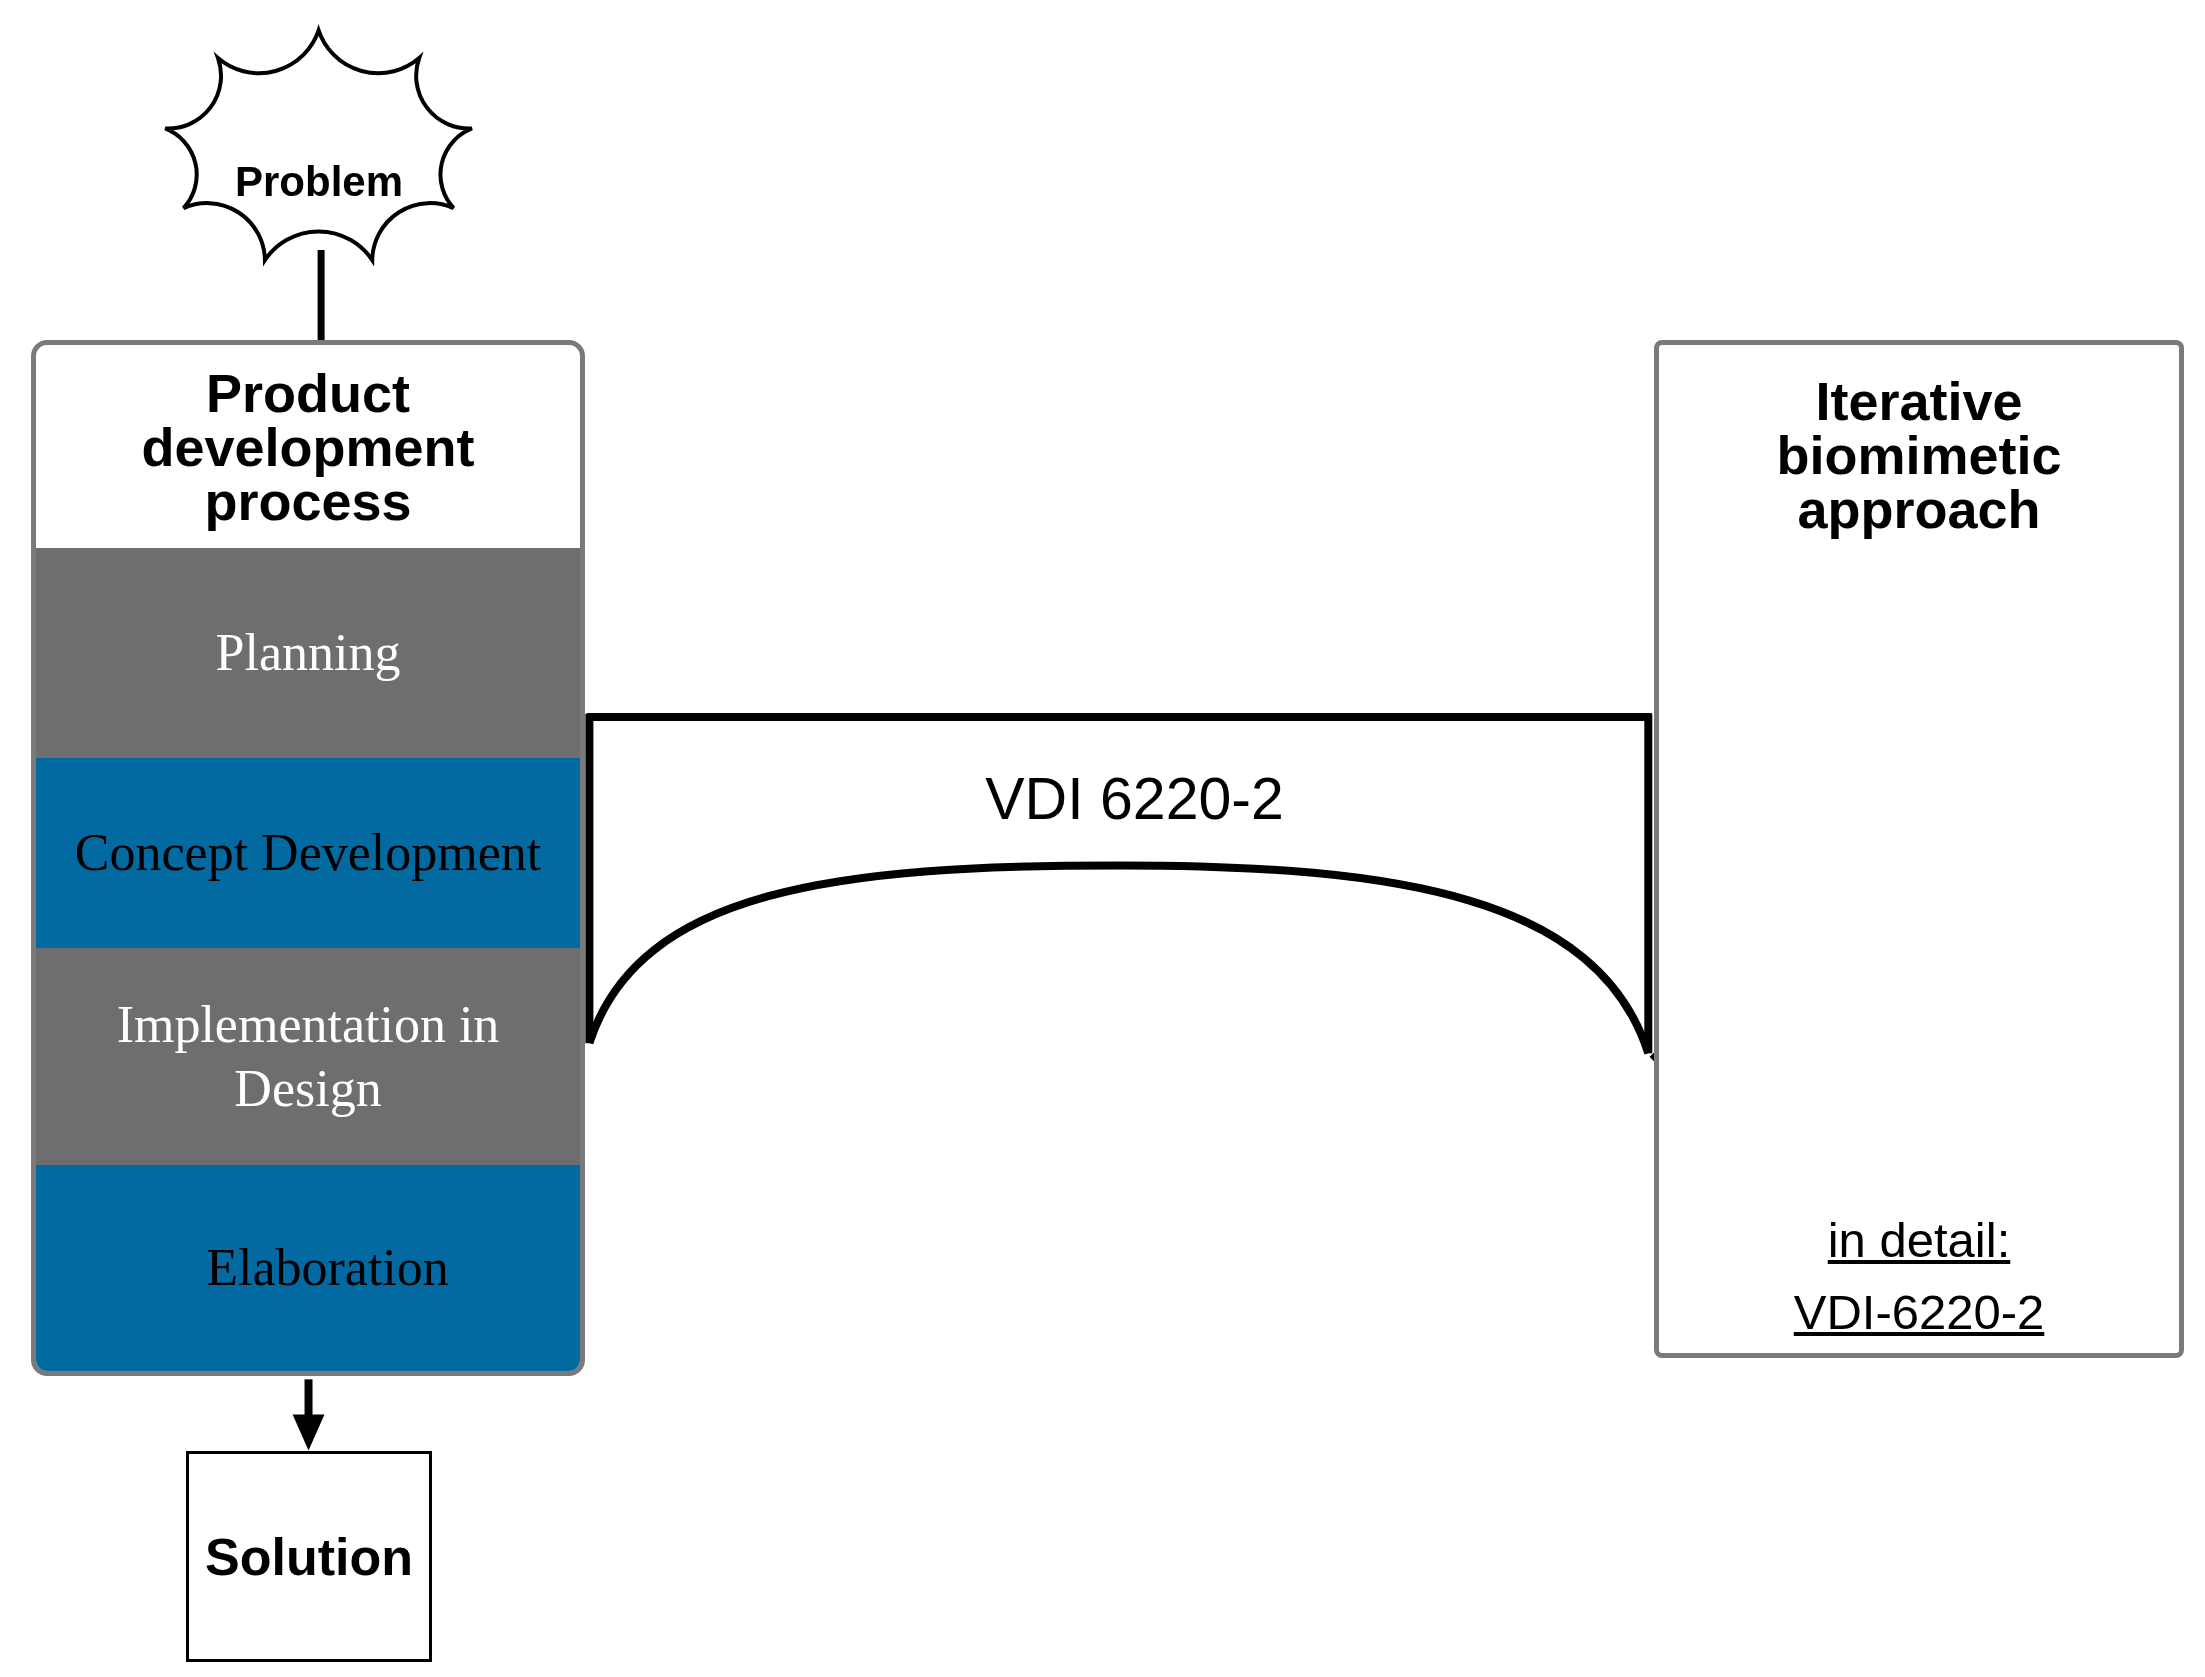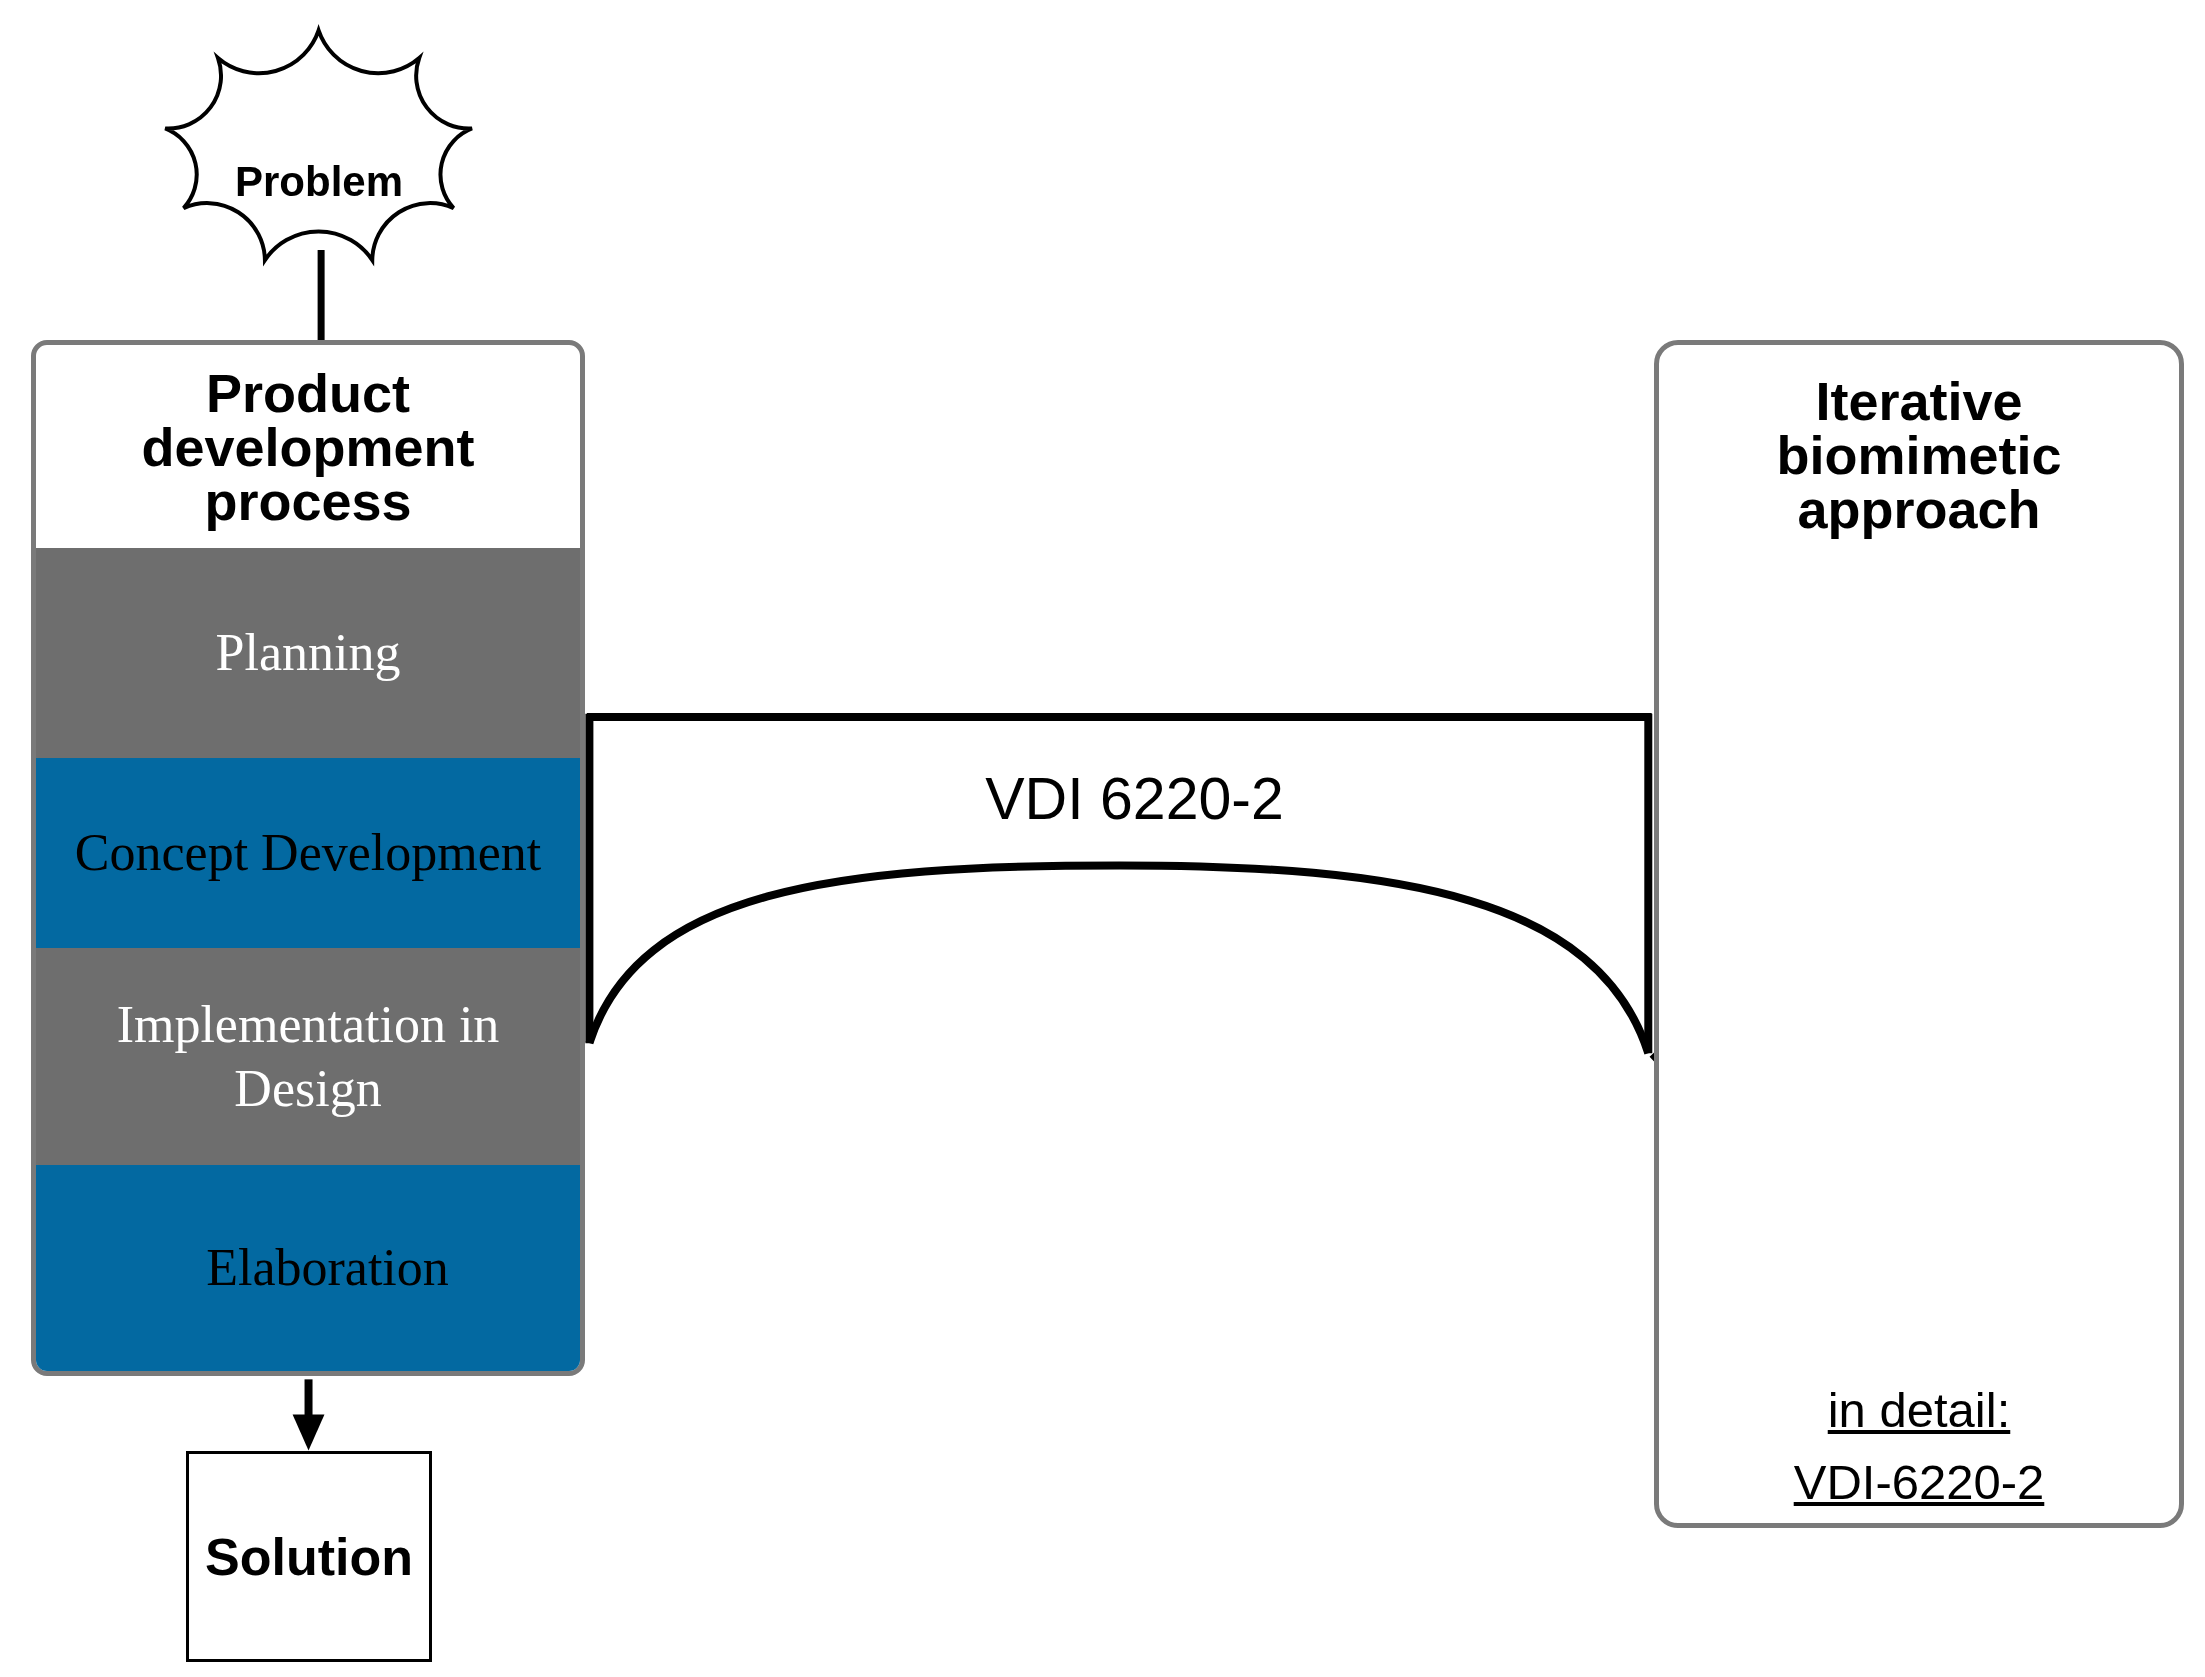--- a/index.html
+++ b/index.html
@@ -62,24 +62,24 @@
 
   
   #vdi-bridge-label {
     left: 883px; top: 768px; width: 503px;
     text-align: center;
     font-size: 59px; line-height: 62px;
   }
 
   
   #iterative-box {
-    left: 1654px; top: 340px; width: 530px; height: 1188px;
+    left: 1654px; top: 340px; width: 530px; height: 1018px;
     box-sizing: border-box;
     border: 5.9px solid #7a7a7a;
-    border-radius: 24px;
+    border-radius: 8px;
     background: #ffffff;
   }
   #iterative-title {
     position: absolute; left: 0; top: 28.5px; width: 100%;
     display: flex; flex-direction: column; align-items: center;
     font-size: 54px; font-weight: 700; line-height: 54px; text-align: center;
   }
   #iterative-caption {
     position: absolute; left: 0; bottom: 5px; width: 100%;
     text-align: center;

